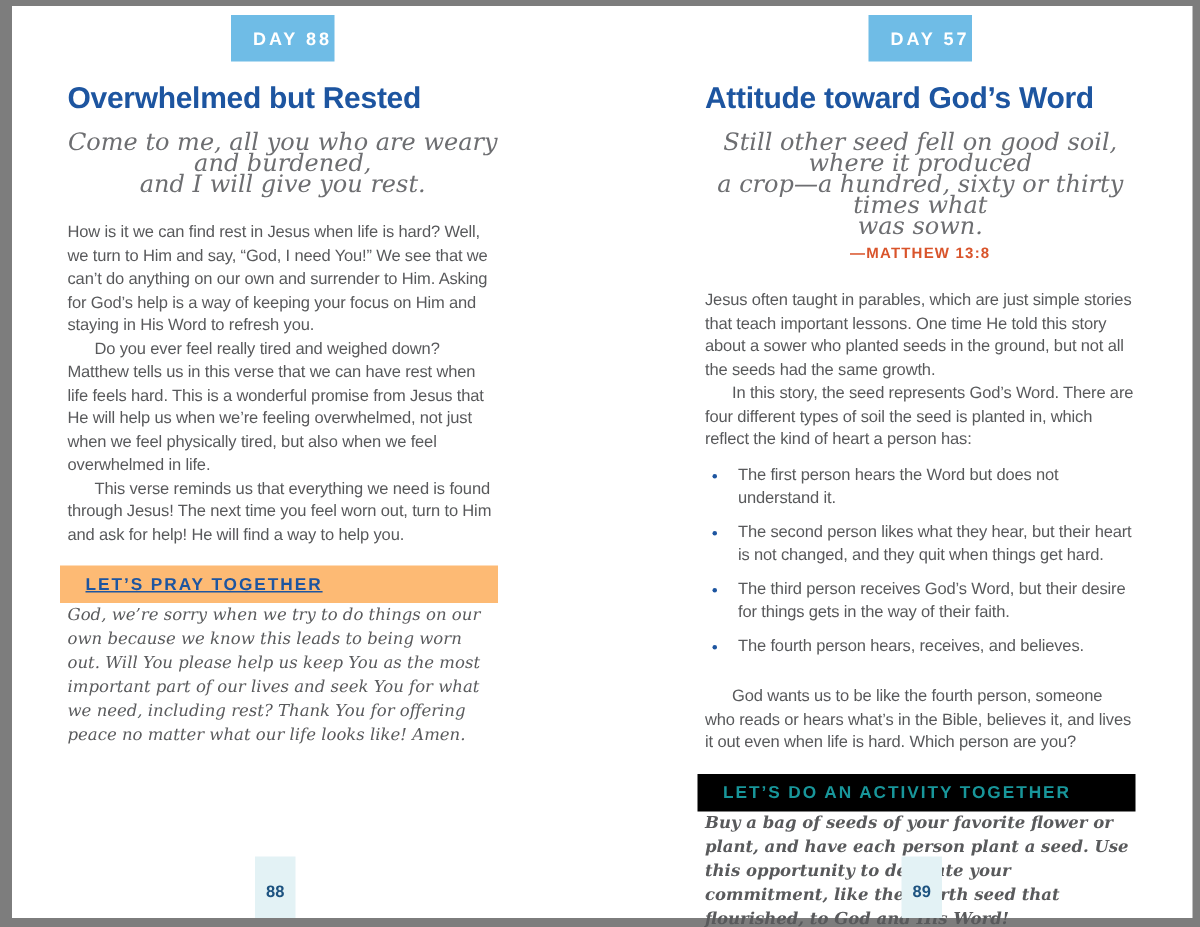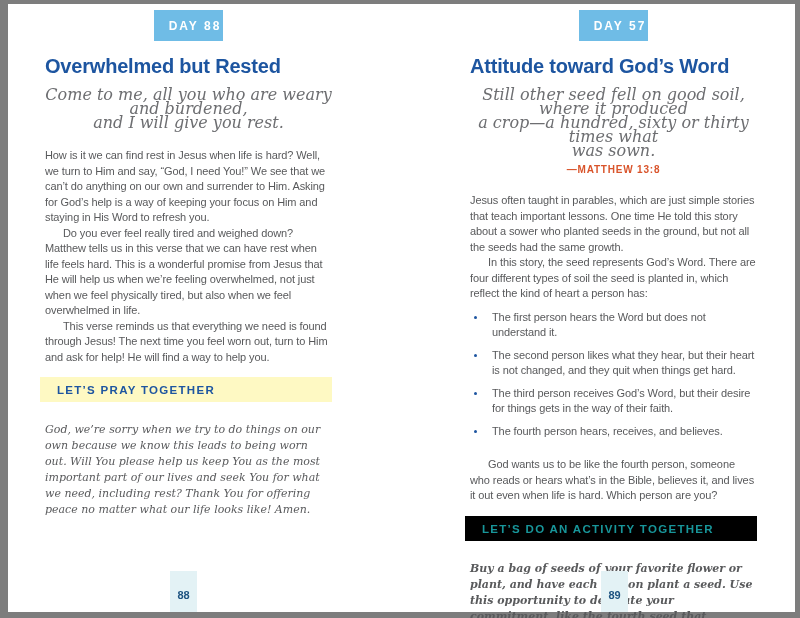--- a/index.html
+++ b/index.html
@@ -29,24 +29,24 @@
   .body p + p { text-indent:18px; }
   .closing { margin-top:8px; text-indent:18px; }
 
   .bullets { margin:8px 0 0; padding-left:17px; list-style:disc; }
   .bullets li { margin-top:7px; color:#58595b; font-size:11px; line-height:15.5px;
                 letter-spacing:-0.1px; padding-left:5px; }
   .bullets li::marker { color:#1d55a0; font-size:10px; }
 
   .banner { margin:12px 0 0 -5px; width:292px; box-sizing:border-box; padding:7px 4px 6px 17px;
             font-size:11.5px; font-weight:bold; letter-spacing:1.3px; }
-  .banner.pray     { background:#fef9c3; color:#1d55a0; }
+  .banner.pray     { background:#fdba74; color:#1d55a0;text-decoration:underline; }
   .banner.activity { background:#000000; color:#18969a; }
 
-  .prayer, .activity-text { margin-top:20px; font-family:"DejaVu Serif", serif; font-style:italic;
+  .prayer, .activity-text { margin-top:0; font-family:"DejaVu Serif", serif; font-style:italic;
             font-size:11px; line-height:16px; color:#595a5c; }
   .activity-text { font-weight:bold; }
 
   .page-tab { position:absolute; bottom:0; width:27px; height:41px; background:#e3f2f5;
               text-align:center; box-sizing:border-box; padding-top:14px; }
   .page-tab .num { color:#1d5380; font-weight:bold; font-size:11px; }
   .tab-left  { left:162px; }
   .tab-right { left:593px; }
 </style>
 </head>

